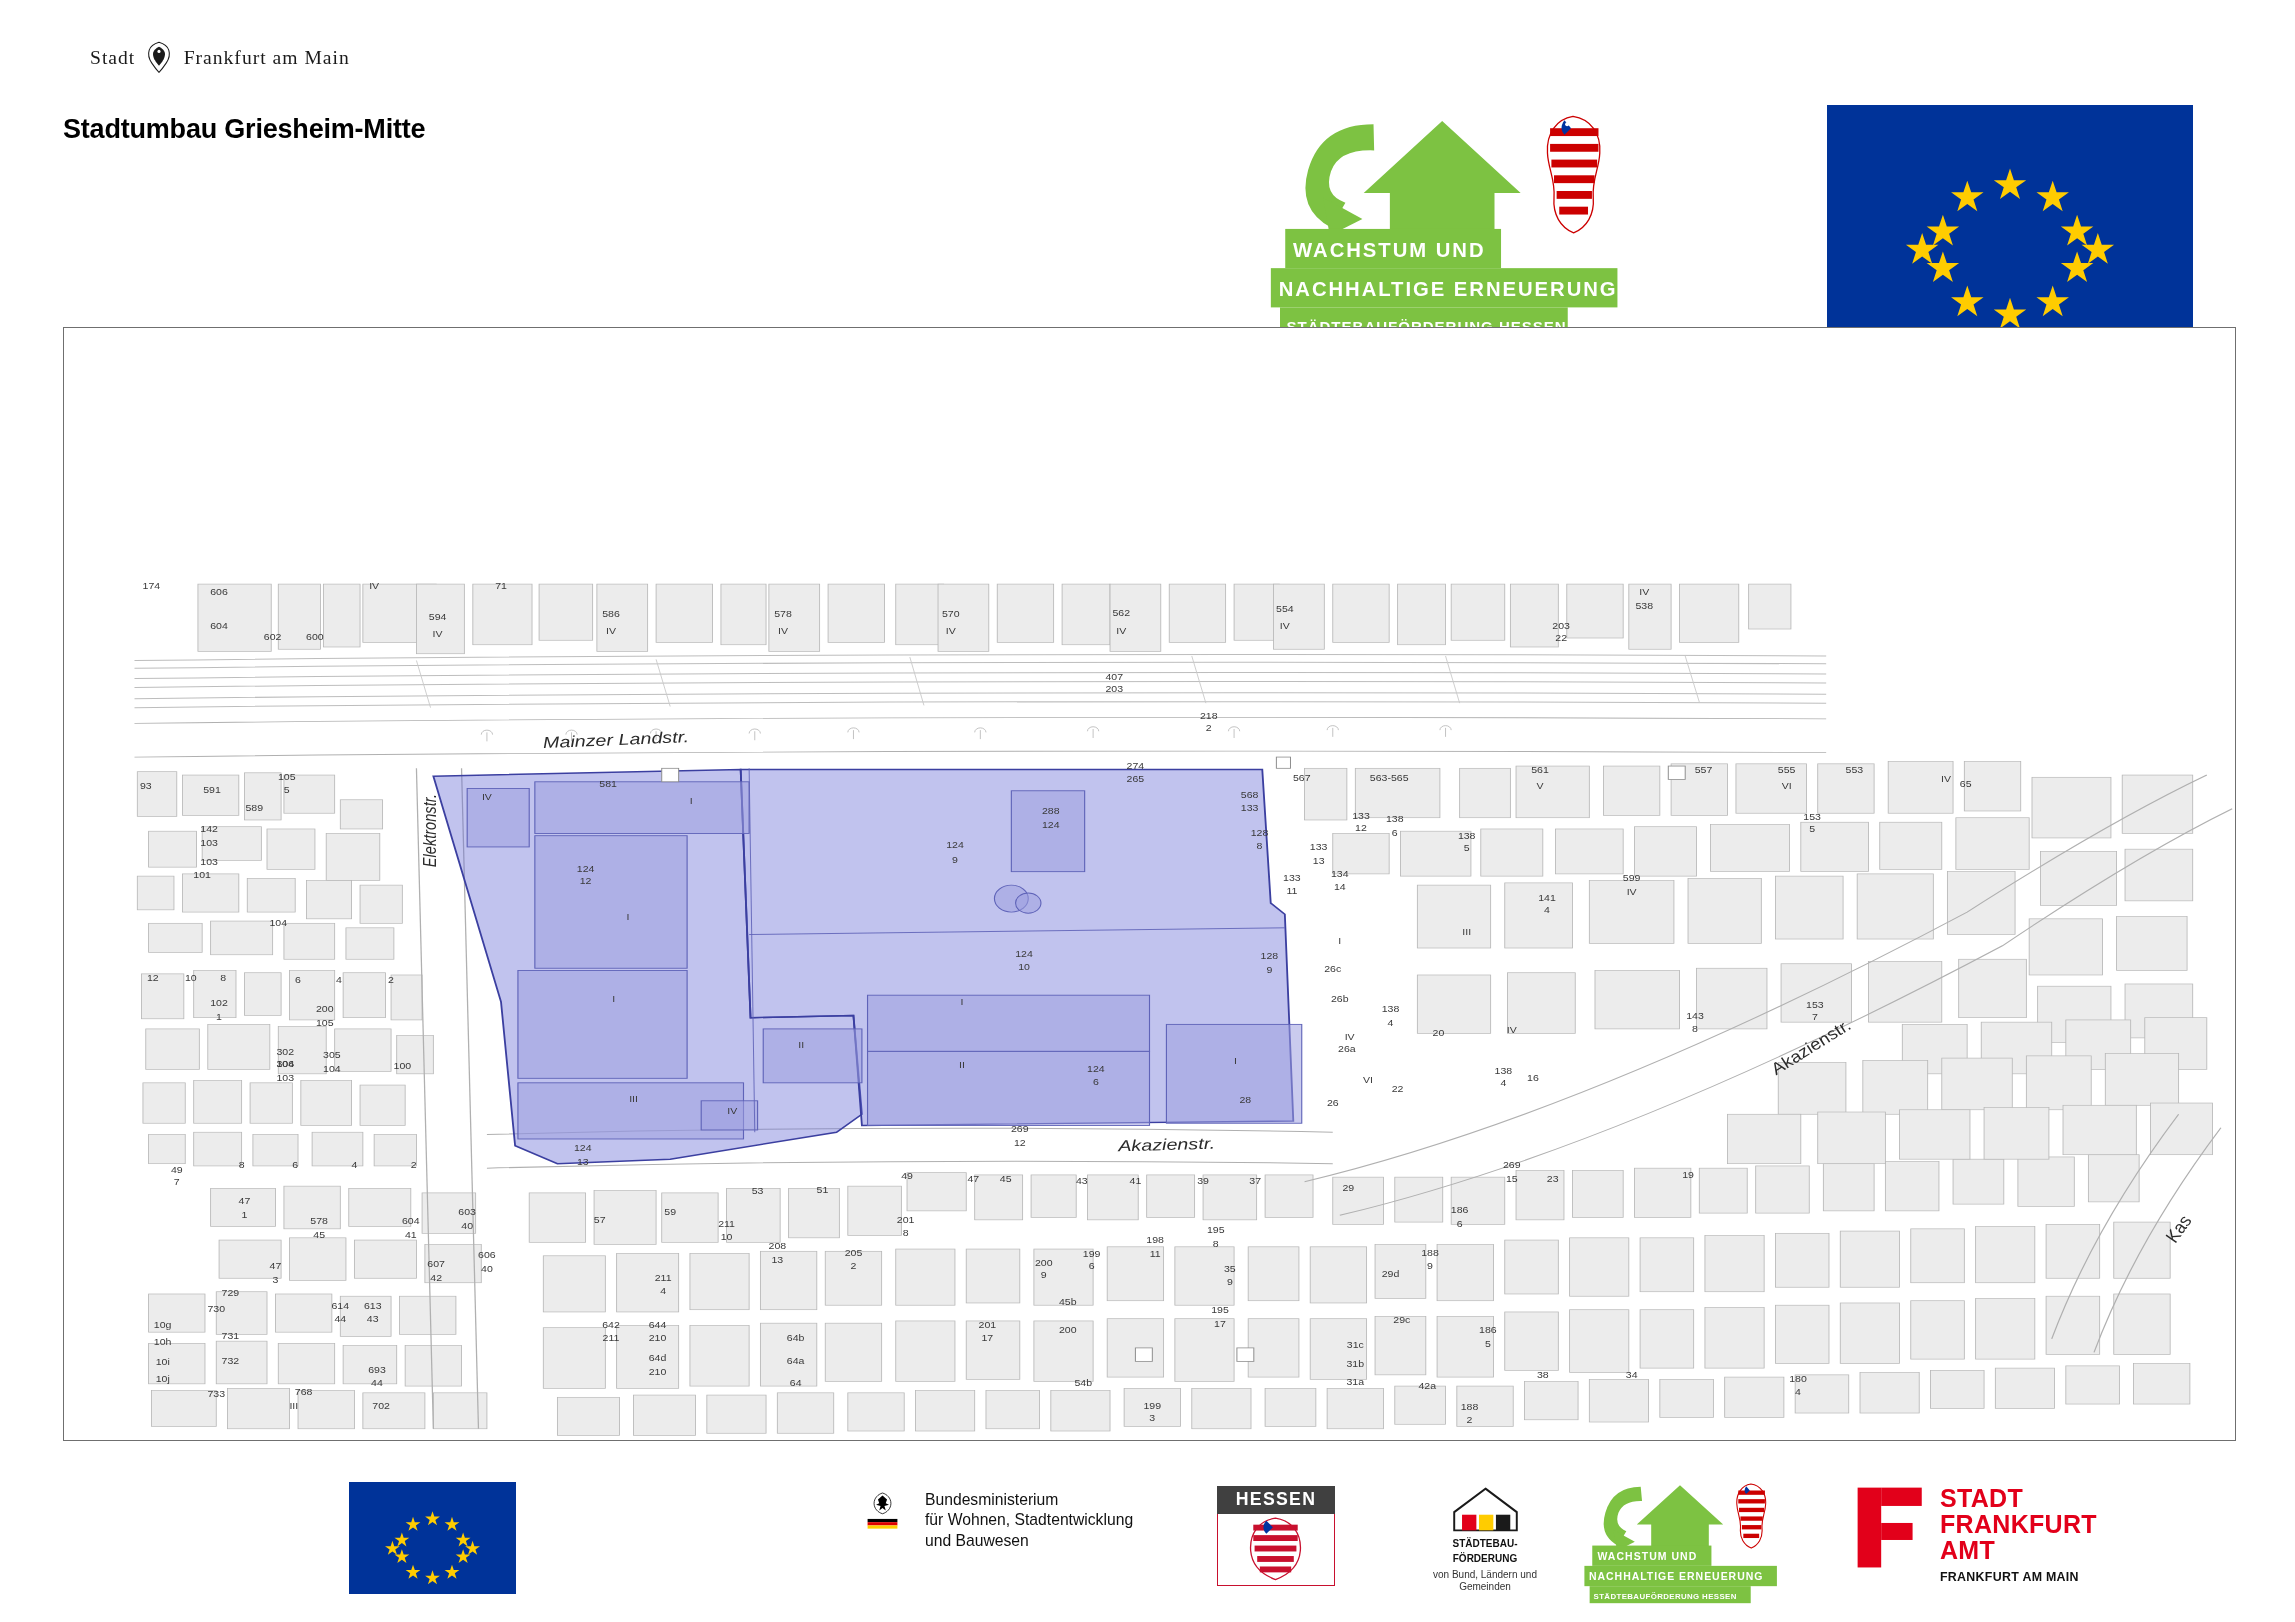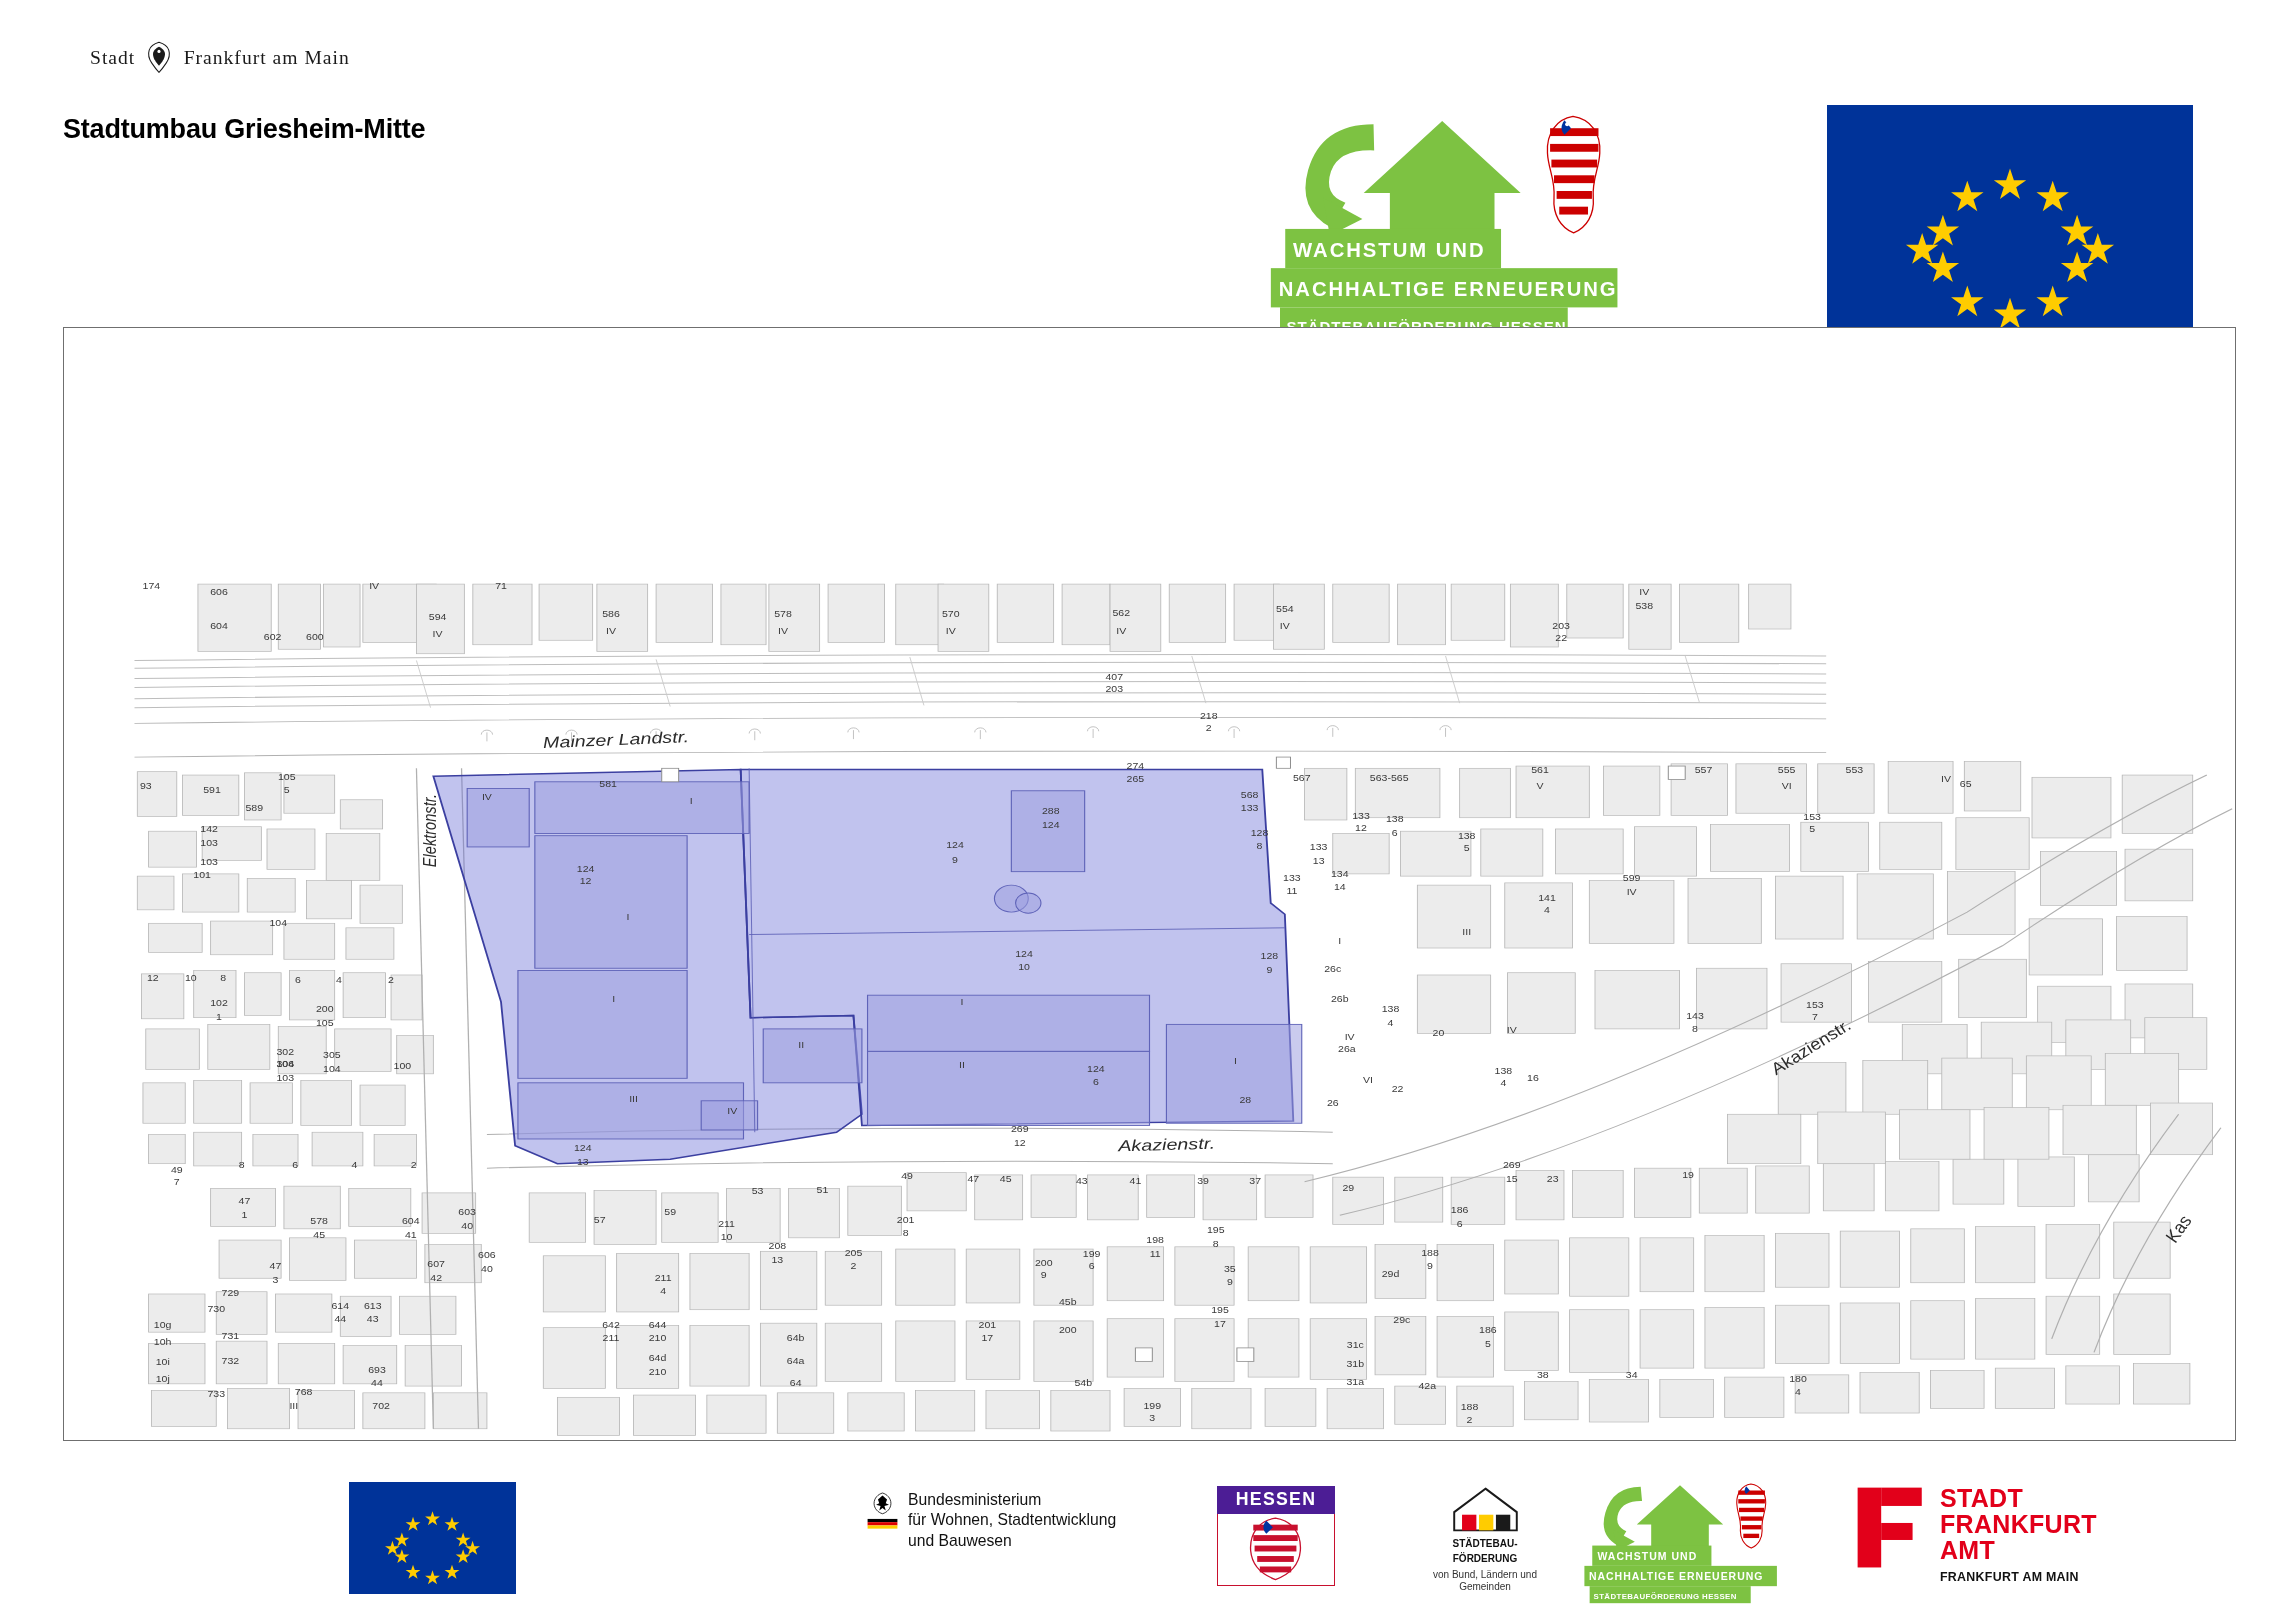--- a/index.html
+++ b/index.html
@@ -132,40 +132,40 @@
     font-size: 19.6px;
     line-height: 1.27;
     color: #111;
   }
 
   .bmwsb {
     position: absolute;
     left: 865px;
     top: 21px;
     display: flex;
-    gap: 8px;
+    gap: 25px;
     align-items: flex-start;
   }
   .bmwsb .flagbar {
     width: 35px;
   }
   .bmwsb .bm-text {
     font-size: 15.7px;
     line-height: 1.3;
     color: #111;
   }
 
   .hessen {
     position: absolute;
     left: 1217px;
     top: 17px;
     width: 118px;
   }
   .hessen .hbar {
-    background: #4c1d95;
+    background: #404040;
     color: #fff;
     font-size: 17.7px;
     font-weight: bold;
     letter-spacing: 1.3px;
     text-align: center;
     padding: 3.3px 0 3.3px 0;
   }
   .hessen .hbody {
     background: #fff;
     border: 1.3px solid #c8102e;

